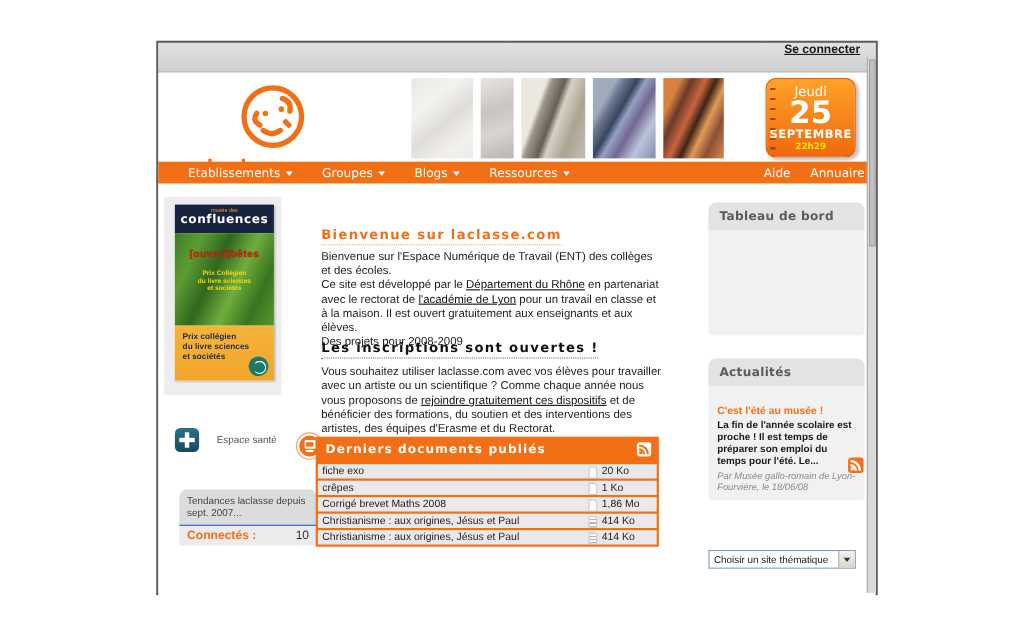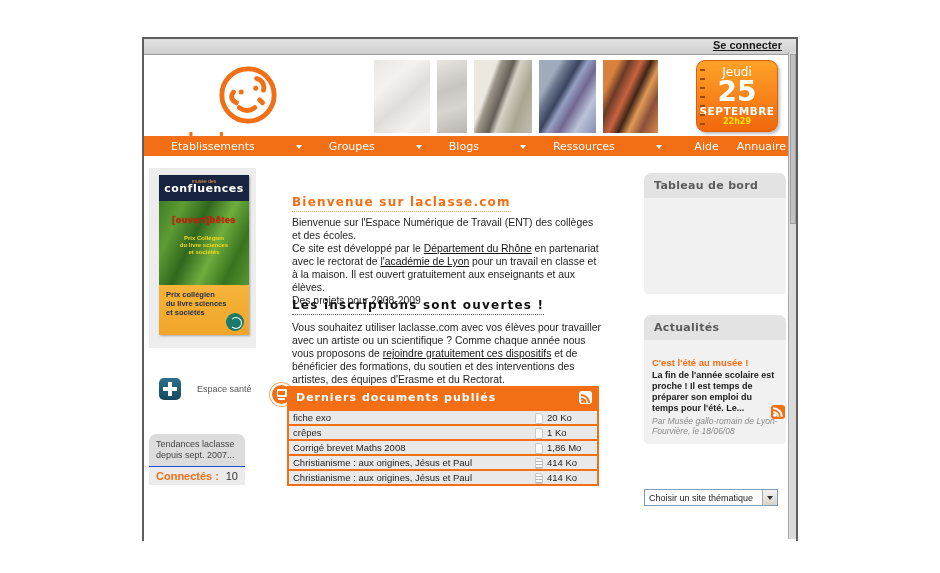--- a/index.html
+++ b/index.html
@@ -3,21 +3,21 @@
 <meta charset="utf-8">
 <style>
   * { margin:0; padding:0; box-sizing:border-box; }
   html,body { width:940px; height:573px; background:#ffffff; overflow:hidden;
               font-family:"Liberation Sans", sans-serif; }
 
   .frame { position:absolute; left:142px; top:37px; width:656px; height:504px;
            border:2px solid #5f5f5f; background:#fff; }
 
   
-  .topbar { position:relative; height:16px; background:linear-gradient(#e2e2e2,#cfcfcf);
+  .topbar { position:relative; height:27px; background:linear-gradient(#e2e2e2,#cfcfcf);
             border-bottom:1px solid #9a9a9a; }
   .login-link { position:absolute; right:14px; top:0px; font-size:11px; font-weight:bold;
                 color:#1a1a1a; text-decoration:underline; cursor:pointer; line-height:13px;}
 
   
   .header { position:relative; height:81px; background:#fff; }
   .logo-wrap { position:absolute; left:30px; top:9px; display:flex; align-items:center; cursor:pointer;flex-direction:column;}
   .logo-text { margin-left:14px; color:#f36f16; font-weight:bold; font-size:17px;
                letter-spacing:1px; font-family:"DejaVu Sans", sans-serif; }
 
@@ -36,21 +36,21 @@
   .date-ticks { position:absolute; left:3px; top:8px; width:5px; height:56px;
                 background:repeating-linear-gradient(#a14708 0 2px, transparent 2px 9px); }
   .dw-weekday { font-size:12px; margin-top:4px; }
   .dw-day { font-size:28px; font-weight:bold; line-height:26px; }
   .dw-month { font-size:10.5px; font-weight:bold; letter-spacing:.5px; }
   .dw-time { font-size:8px; color:#f8e400; font-weight:bold; }
 
   
   .nav { position:relative; height:20px; background:#f36f16; display:flex; align-items:center;
          color:#fff; font-family:"DejaVu Sans", sans-serif; font-size:11px; }
-  .nav-item { margin-left:27px; cursor:pointer; display:flex; align-items:center;gap:36px; }
+  .nav-item { margin-left:27px; cursor:pointer; display:flex; align-items:center; }
   .nav-item:first-child { margin-left:27px; }
   .caret { width:0; height:0; border-left:3.5px solid transparent; border-right:3.5px solid transparent;
            border-top:4px solid #fff; margin-left:5px; margin-top:1px; }
   .nav-right { position:absolute; right:10px; display:flex; }
   .nav-right .nav-item { margin-left:18px; }
 
   
   .content { position:relative; height:386px; background:#fff; }
 
   
@@ -76,21 +76,21 @@
                  border-radius:50%; border:1.5px solid #fff; border-left-color:transparent; }
 
   .health { position:absolute; left:15px; top:222px; display:flex; align-items:center; cursor:pointer; }
   .health-icon { width:22px; height:22px; background:linear-gradient(#2a7089,#17495e); border-radius:5px;
                  position:relative; }
   .health-icon span { position:absolute; background:#fff; }
   .health-cross-v { left:9px; top:4px; width:4px; height:14px; }
   .health-cross-h { left:4px; top:9px; width:14px; height:4px; }
   .health-label { margin-left:16px; font-size:9px; color:#555; }
 
-  .trends { position:absolute; left:5px; top:278px; width:96px; }
+  .trends { position:absolute; left:19px; top:278px; width:125px; }
   .trends-box { background:#dcdcdc; border-radius:7px 7px 0 0; padding:5px 7px; font-size:9px;
                 color:#444; line-height:11px; }
   .trends-row { display:flex; justify-content:space-between; background:#ebebeb;
                 border-top:1px solid #1d4ed8; padding:3px 7px; font-size:11px; }
   .trends-connected-label { color:#f36f16; font-weight:bold; }
   .trends-connected-value { color:#333; }
 
   
   .h-orange { position:absolute; left:148px; top:39px; color:#f36f16; font-weight:bold;
               font-size:12px; letter-spacing:1.2px; font-family:"DejaVu Sans", sans-serif;

